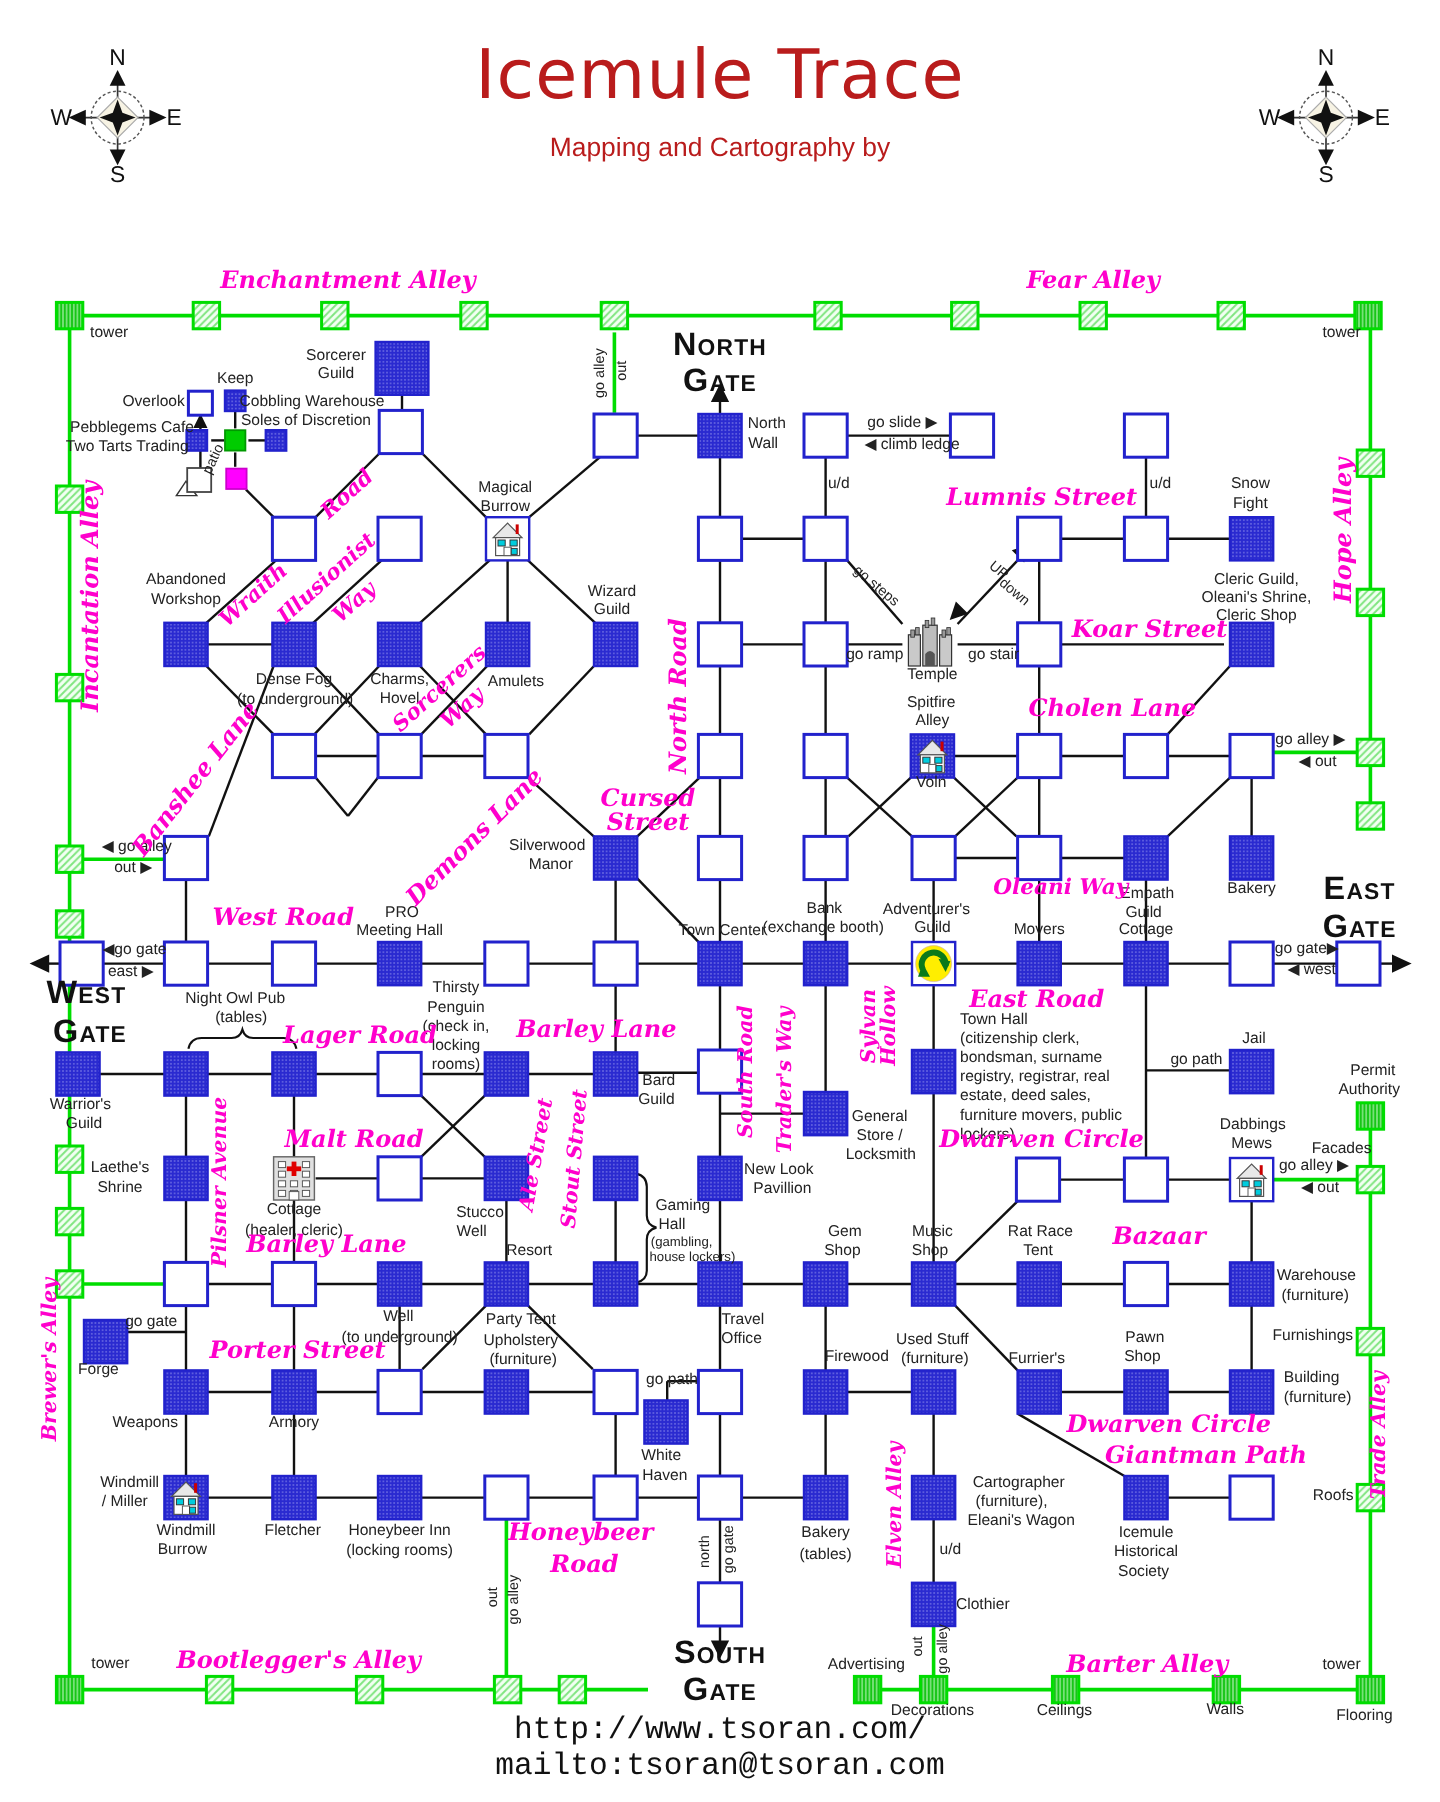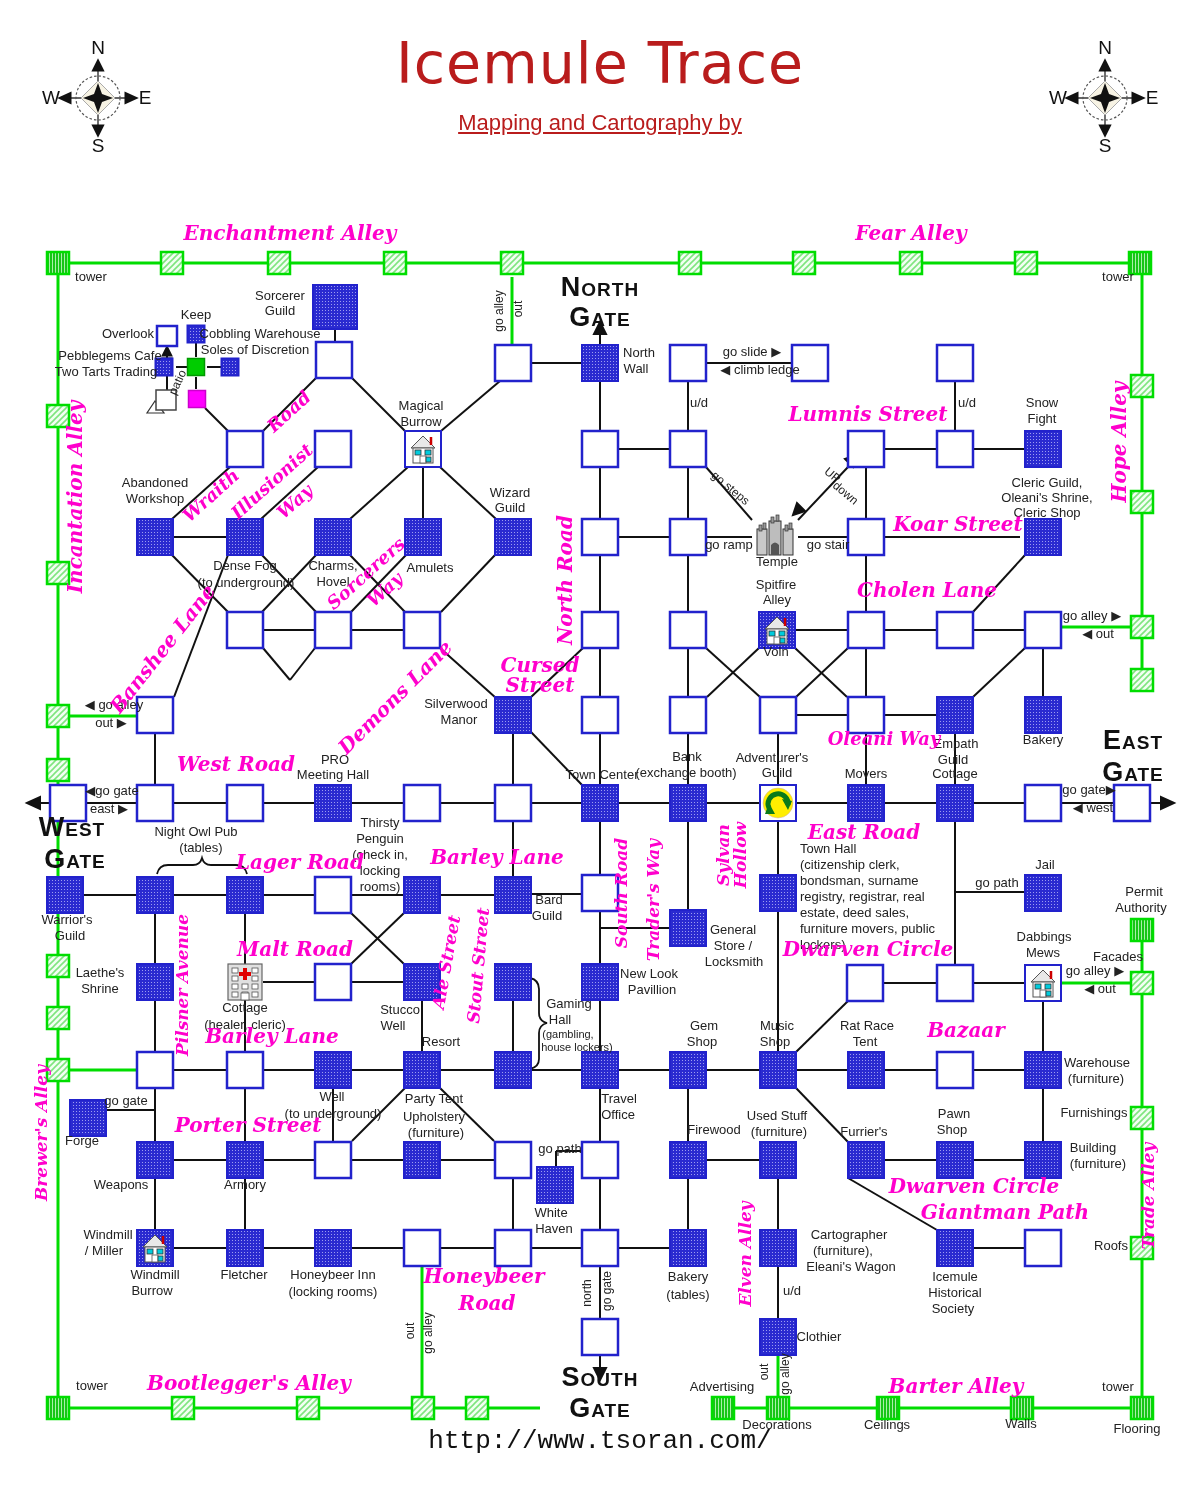--- a/index.html
+++ b/index.html
@@ -2,36 +2,37 @@
 <html><head>
 <meta charset="utf-8">
 <style>
   html,body{margin:0;padding:0;background:#fff;}
   #stage{position:relative;width:1200px;height:1502px;background:#fff;overflow:hidden;
          font-family:"Liberation Sans",sans-serif;}
   #stage svg{position:absolute;left:0;top:0;}
   .titleblock{position:absolute;left:250px;top:14px;width:700px;text-align:center;color:#b91c1c;margin-top:16px;}
   .t1{font-size:57px;font-family:"DejaVu Sans",sans-serif;letter-spacing:1px;}
   .t2{font-size:53px;font-family:"DejaVu Sans",sans-serif;margin-top:6px;}
-  .t3{font-size:22px;margin-top:14px;text-decoration:underline;}
+  .t3{font-size:22px;margin-top:14px;}
   .t4{font-size:22px;margin-top:2px;}
   .t5{font-size:22px;margin-top:4px;}
   .footerblock{position:absolute;left:300px;top:1426px;width:600px;text-align:center;color:#111;}
   .f1,.f2{font-size:26px;font-family:Liberation Mono, monospace;}
 </style>
 </head>
 <body>
 
 <div id="stage">
   <div class="titleblock">
     <div class="t1">Icemule Trace</div>
     <div class="t3">Mapping and Cartography by</div>
   </div>
   <div class="footerblock">
     <div class="f1">http://www.tsoran.com/</div>
+    <div class="f2">mailto:tsoran@tsoran.com</div>
   </div>
 <svg width="1200" height="1502">
       <defs>
         <pattern id="bluehatch" width="3" height="3" patternUnits="userSpaceOnUse">
           <rect width="3" height="3" fill="#2a2ad0"></rect>
           <rect x="1" y="1" width="1" height="1" fill="#9c9cf0"></rect>
         </pattern>
         <pattern id="greenhatch" width="6" height="6" patternUnits="userSpaceOnUse">
           <rect width="6" height="6" fill="#f2fff2"></rect>
           <path d="M0,6 L6,0 M-1,1 L1,-1 M5,7 L7,5" stroke="#7fe57f" stroke-width="1.6"></path>

